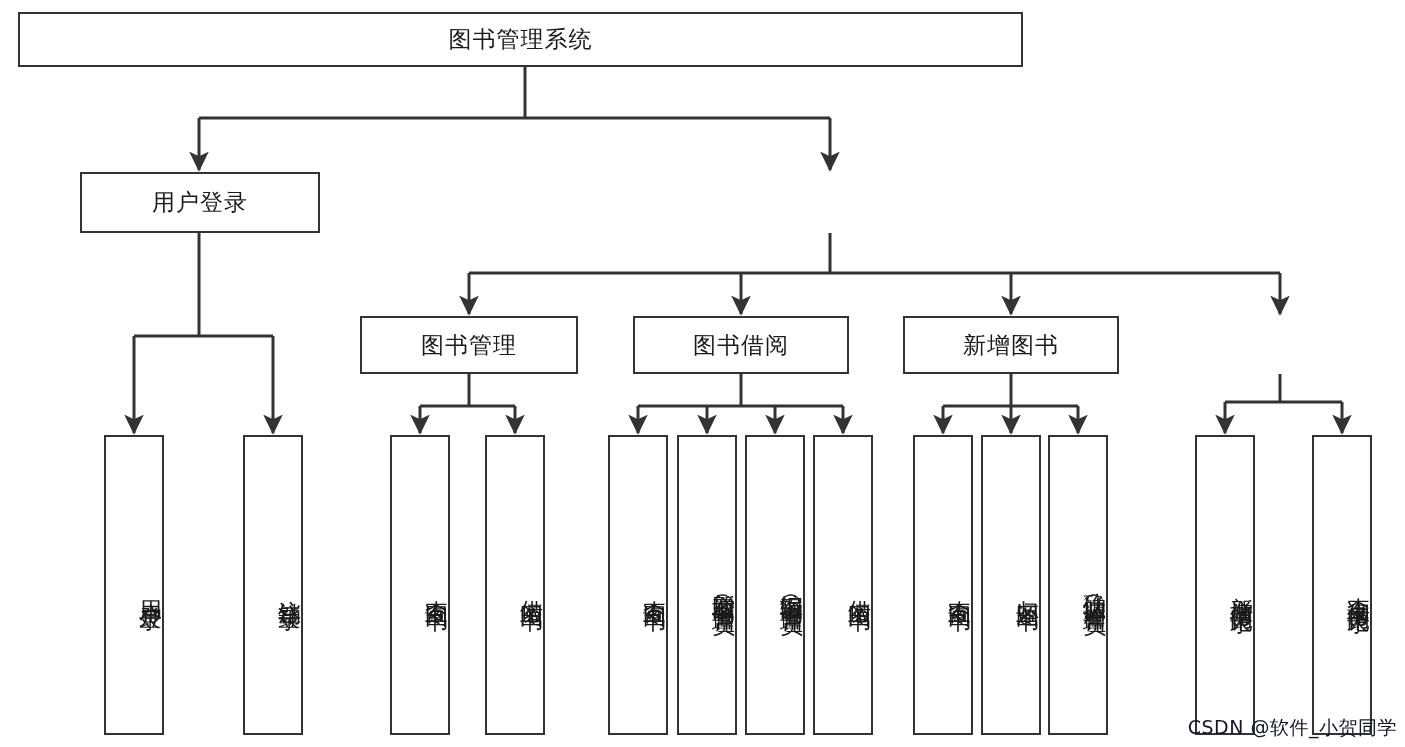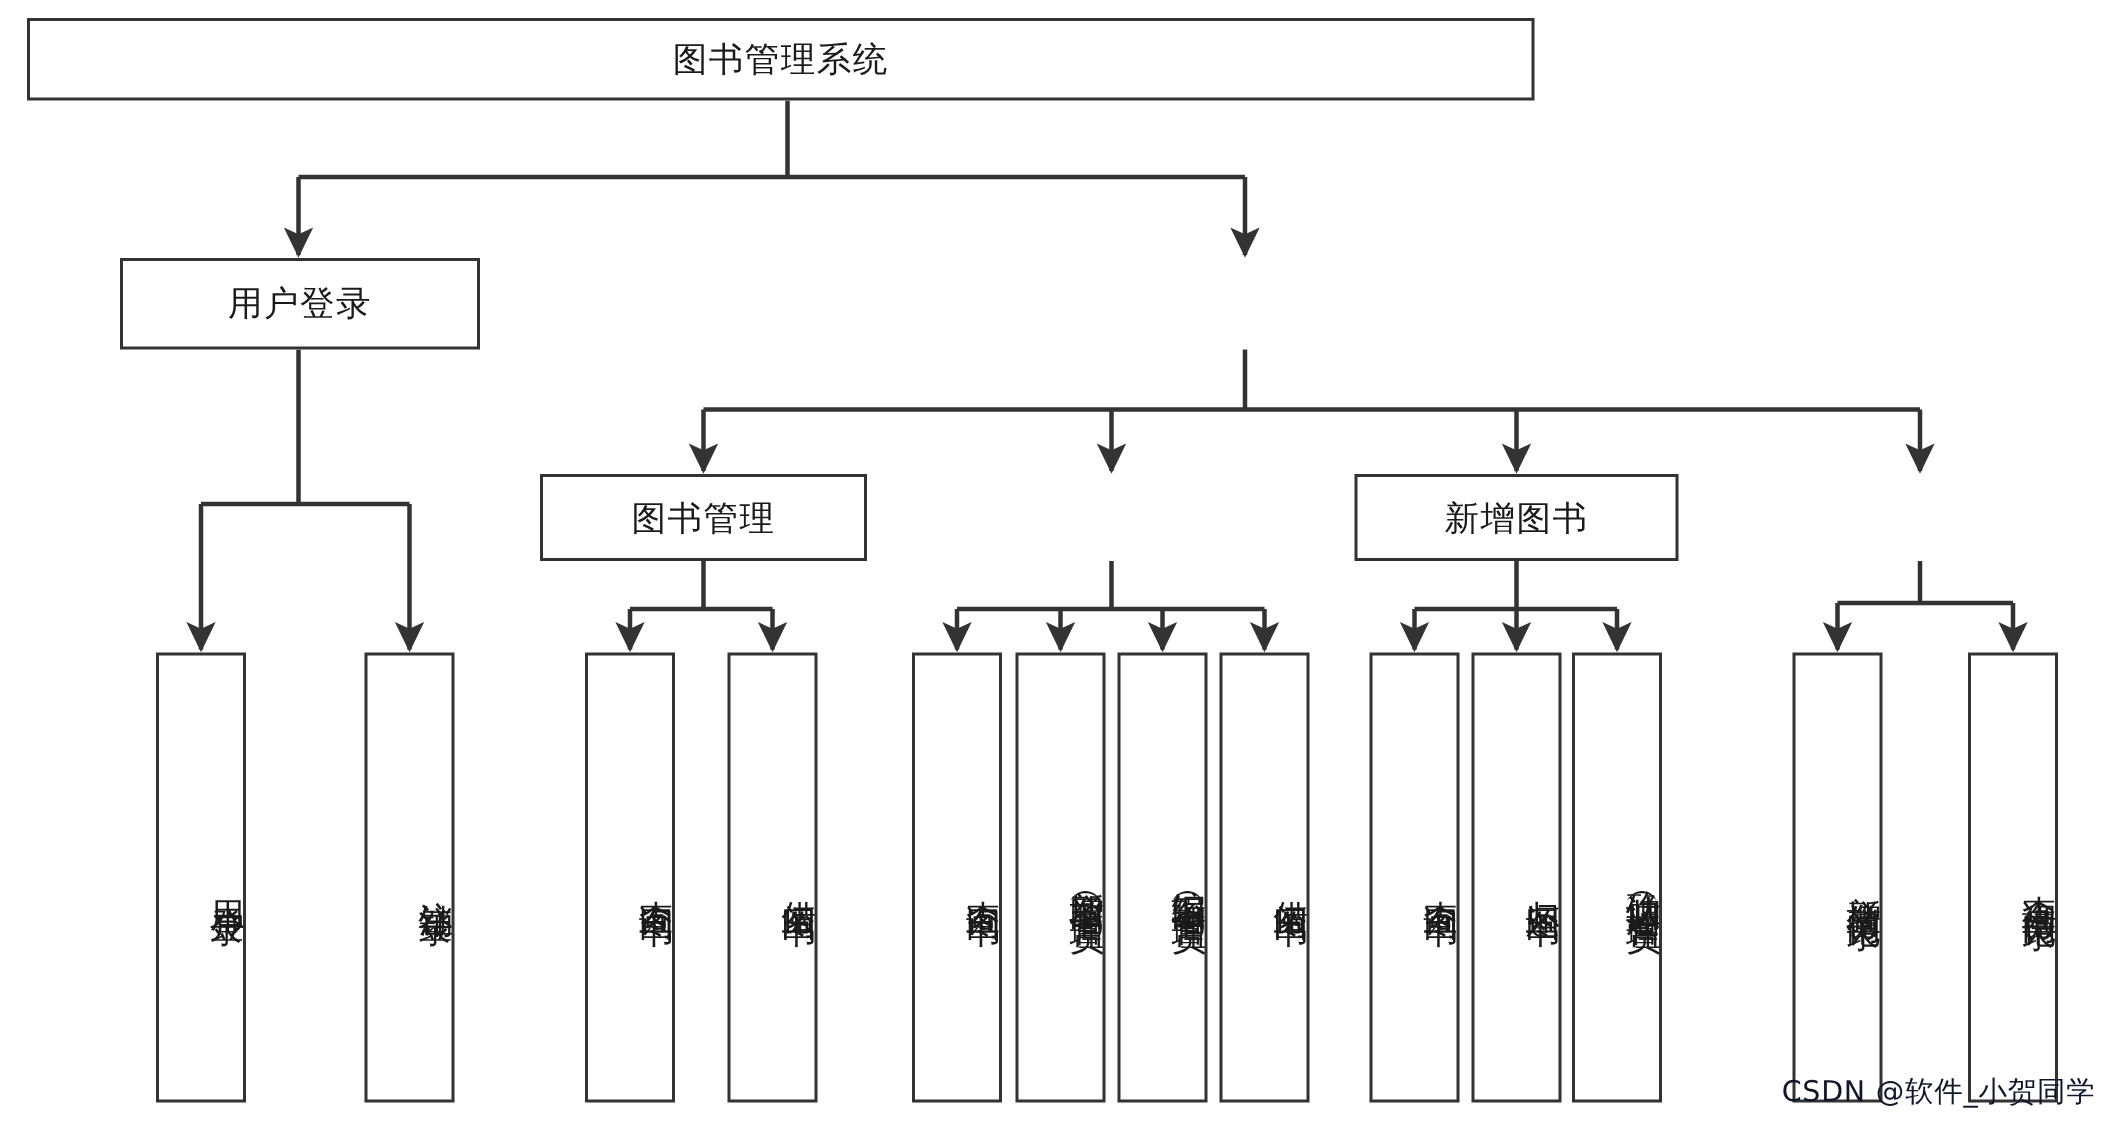--- a/index.html
+++ b/index.html
@@ -129,20 +129,23 @@
     <span class="lbl">图书管理系统</span>
   </div>
 
   <div class="node horiz" style="left:80px; top:172px; width:240px; height:61px;">
     <span class="lbl">用户登录</span>
   </div>
 
   <div class="node horiz" style="left:360px; top:316px; width:218px; height:58px;">
     <span class="lbl">图书管理</span>
   </div>
+  <div class="node horiz" style="left:633px; top:316px; width:216px; height:58px;">
+    <span class="lbl">图书借阅</span>
+  </div>
   <div class="node horiz" style="left:903px; top:316px; width:216px; height:58px;">
     <span class="lbl">新增图书</span>
   </div>
 
   <div class="node vert" style="left:104px; top:435px; width:60px; height:300px;">
     <span class="lbl">用户登录</span>
   </div>
   <div class="node vert" style="left:243px; top:435px; width:60px; height:300px;">
     <span class="lbl">注销登录</span>
   </div>

